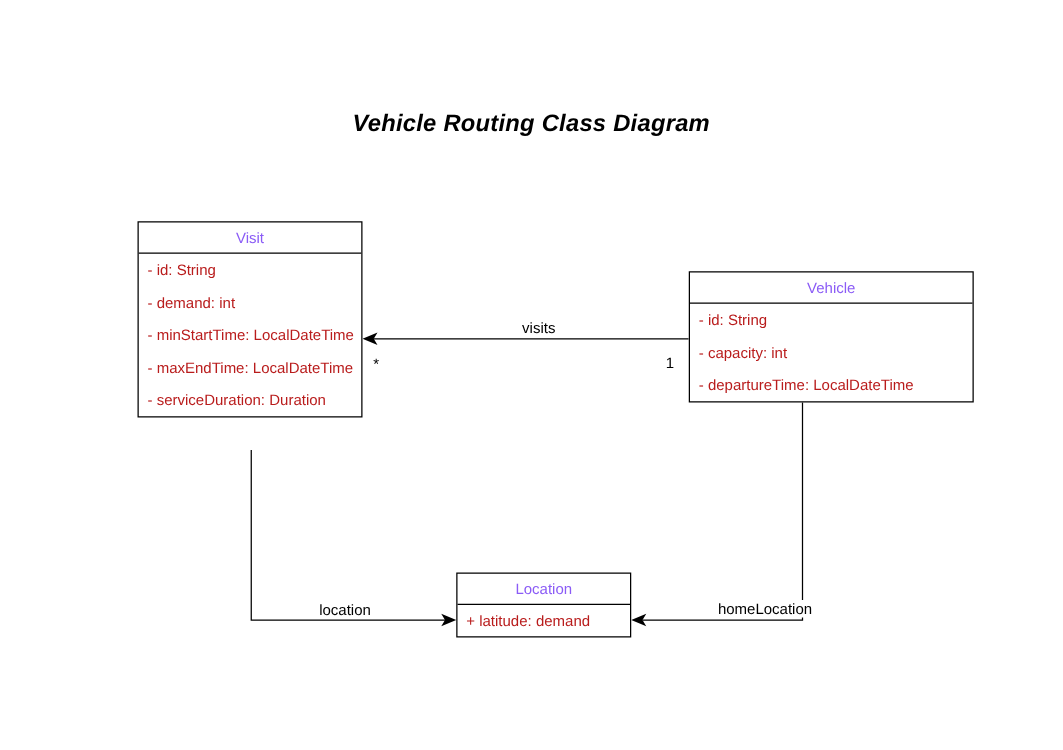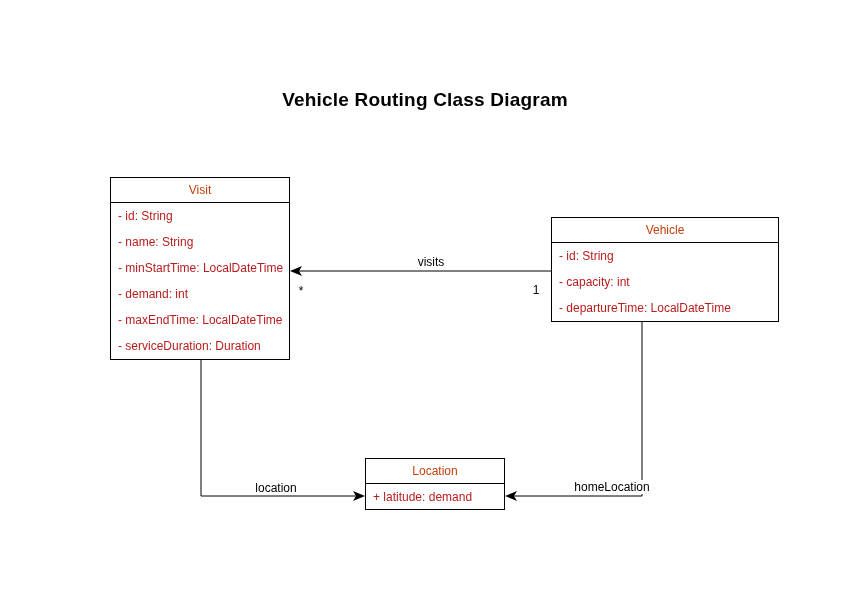--- a/index.html
+++ b/index.html
@@ -16,35 +16,36 @@
   }
   .diagram-title {
     position: absolute;
     left: 0; top: 89px;
     width: 850px;
     text-align: center;
     font-size: 19px;
     font-weight: bold;
     color: #000000;
     letter-spacing: 0.2px;
+    font-style: italic;
   }
   .uml-class {
     position: absolute;
     background: #ffffff;
     border: 1px solid #000000;
     color: #000000;
   }
   .uml-class-header {
     height: 25px;
     border-bottom: 1px solid #000000;
     display: flex;
     align-items: center;
     justify-content: center;
     font-size: 12px;
-    color: #c2410c;
+    color: #8b5cf6;
   }
   .uml-row {
     height: 26px;
     display: flex;
     align-items: center;
     padding-left: 7px;
     font-size: 12px;
     color: #b91c1c;
     white-space: nowrap;
   }
@@ -100,23 +101,22 @@
     </g>
     <g>
       <polyline points="642,321 642,496 514,496" fill="none" stroke="#000000" stroke-width="1"></polyline>
       <polygon points="505,496 517,491 514,496 517,501" fill="#000000"></polygon>
     </g>
   </svg>
 
   <div class="uml-class class-visit">
     <div class="uml-class-header">Visit</div>
     <div class="uml-row">- id: String</div>
-    <div class="uml-row">- name: String</div>
+    <div class="uml-row">- demand: int</div>
     <div class="uml-row">- minStartTime: LocalDateTime</div>
-    <div class="uml-row">- demand: int</div>
     <div class="uml-row">- maxEndTime: LocalDateTime</div>
     <div class="uml-row">- serviceDuration: Duration</div>
   </div>
 
   <div class="uml-class class-vehicle">
     <div class="uml-class-header">Vehicle</div>
     <div class="uml-row">- id: String</div>
     <div class="uml-row">- capacity: int</div>
     <div class="uml-row">- departureTime: LocalDateTime</div>
   </div>

